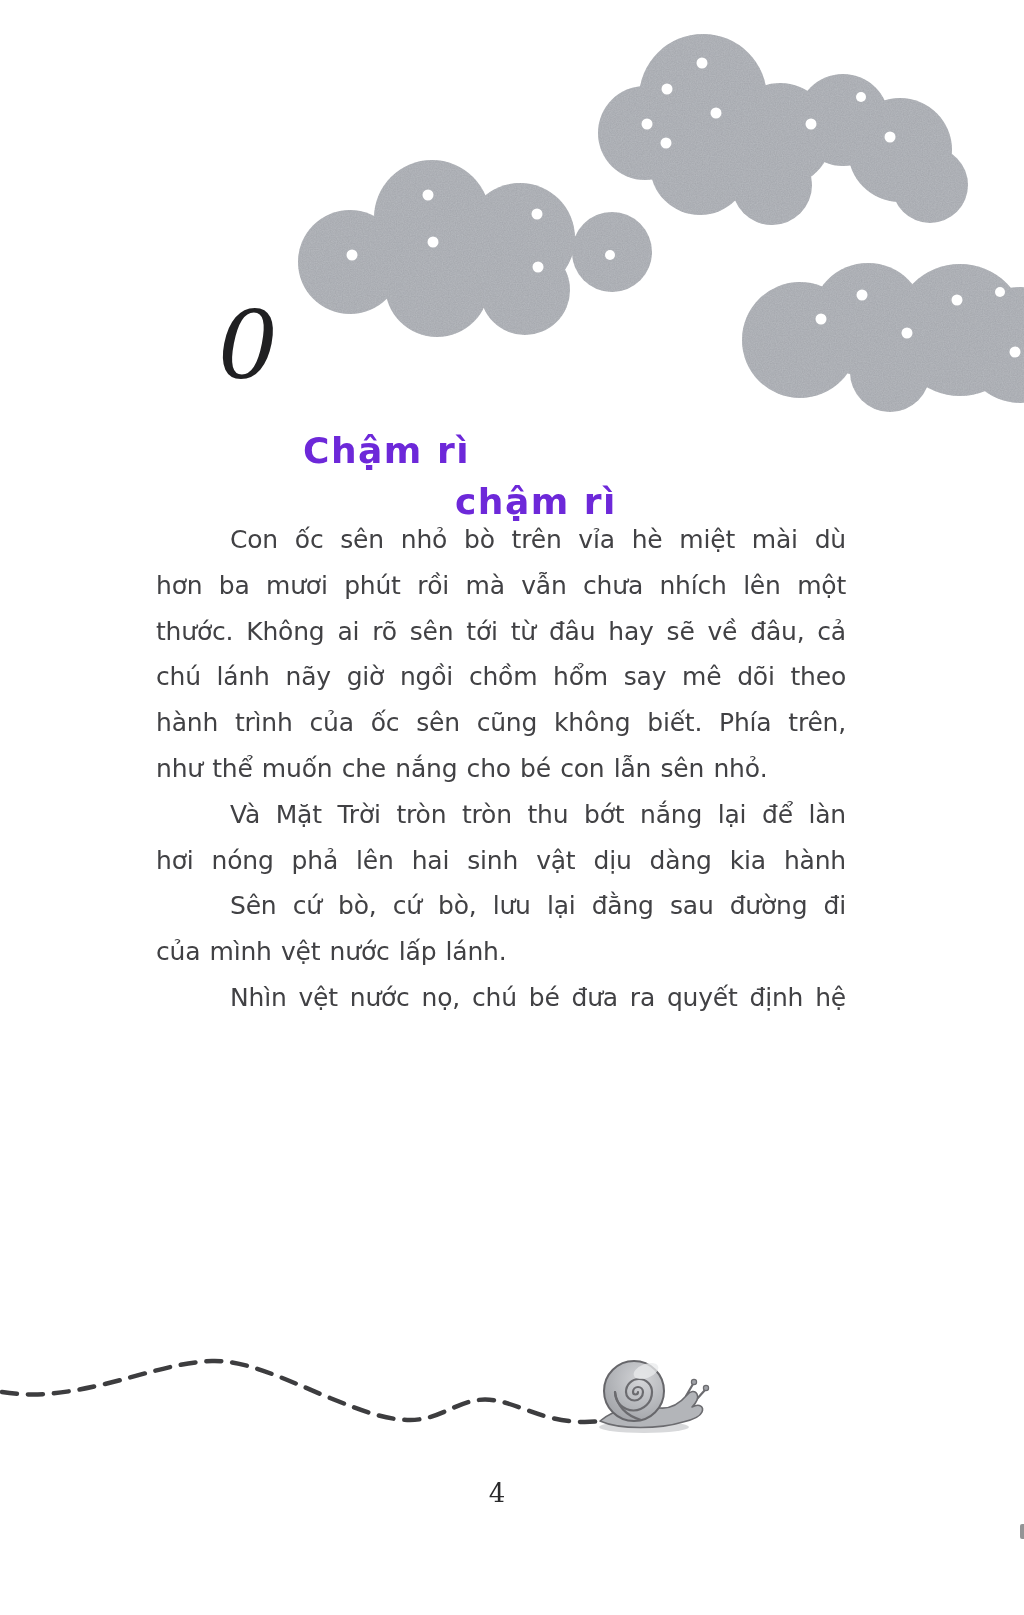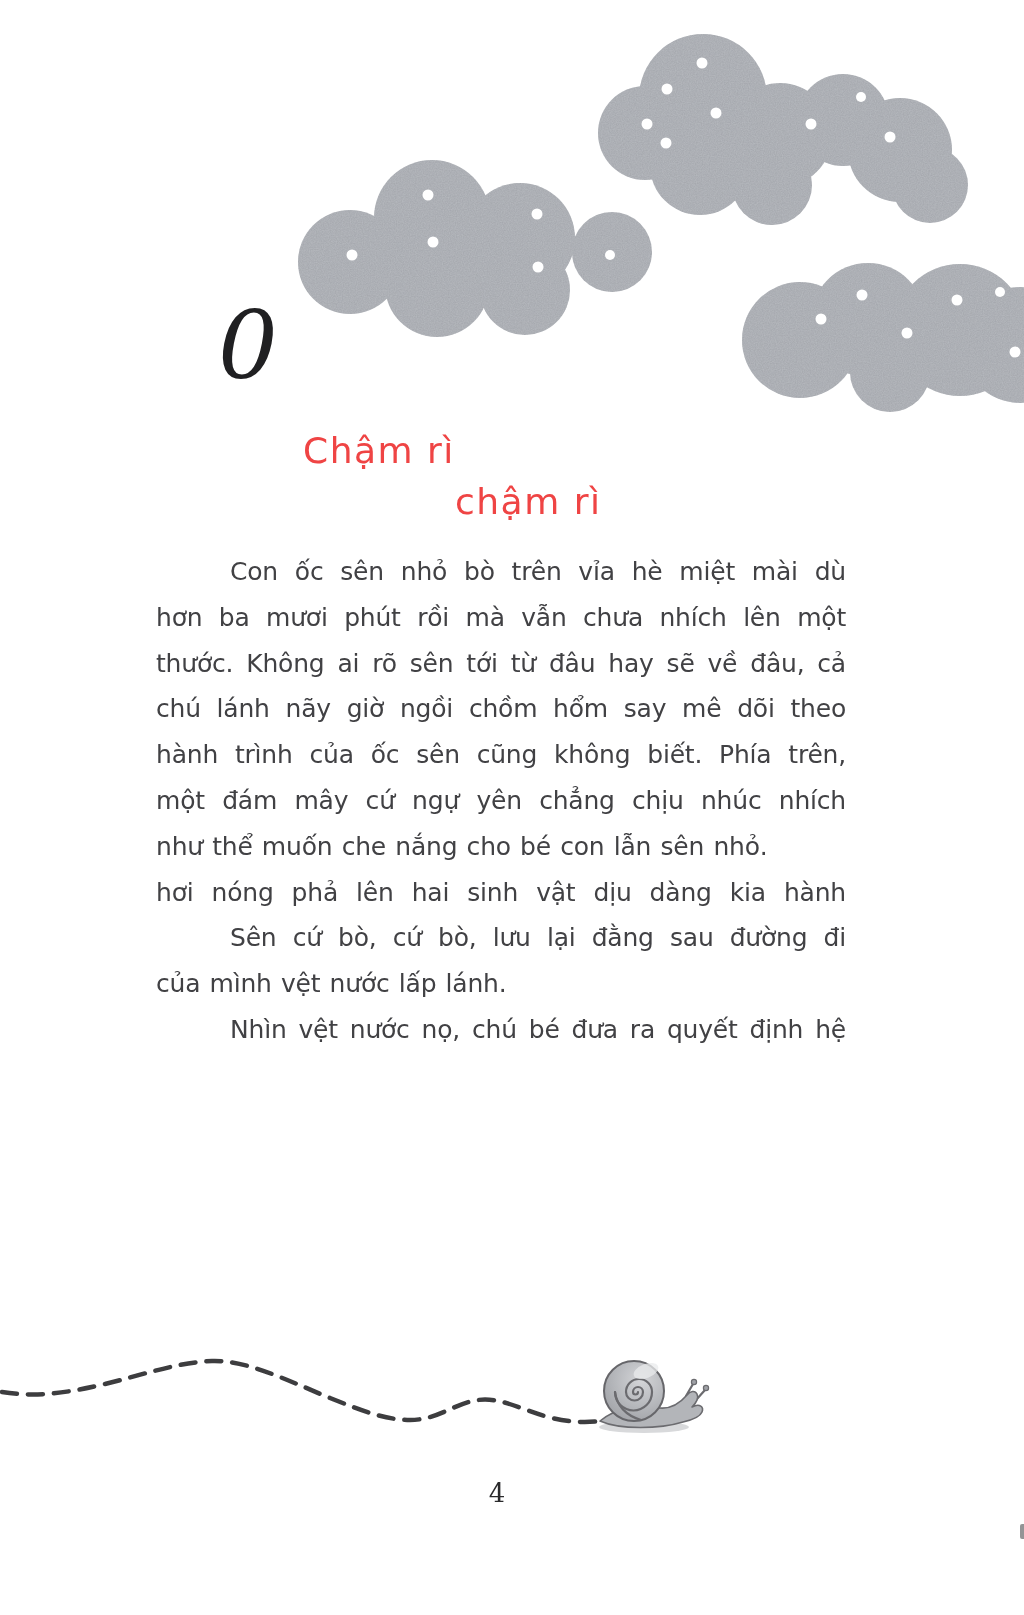--- a/index.html
+++ b/index.html
@@ -23,30 +23,30 @@
     font-family: "DejaVu Serif", serif;
     font-style: italic;
     font-size: 94px;
     line-height: 100px;
     color: #202022;
   }
   .title-line {
     position: absolute;
     font-size: 36px;
     letter-spacing: 1.5px;
-    color: #ef4444;
+    color: #6d28d9;
     white-space: nowrap;
+    font-weight: bold;
   }
   .title-1 { left: 303px; top: 430px; }
   .title-2 { left: 455px; top: 481px; }
   .text-block {
     position: absolute;
     left: 156px; top: 517px;
     width: 690px;
-    margin-top: 32px;
   }
   .ln {
     height: 45.8px;
     line-height: 45.8px;
     font-size: 25px;
     letter-spacing: -0.2px;
     word-spacing: 1.5px;
     white-space: nowrap;
     color: #414144;
   }
@@ -199,24 +199,24 @@
   <div class="title-line title-1">Chậm rì</div>
   <div class="title-line title-2">chậm rì</div>
 
   <div class="text-block">
 
     <div class="ln jl ind">Con ốc sên nhỏ bò trên vỉa hè miệt mài dù</div>
     <div class="ln jl">hơn ba mươi phút rồi mà vẫn chưa nhích lên một</div>
     <div class="ln jl">thước. Không ai rõ sên tới từ đâu hay sẽ về đâu, cả</div>
     <div class="ln jl">chú lánh nãy giờ ngồi chồm hổm say mê dõi theo</div>
     <div class="ln jl">hành trình của ốc sên cũng không biết. Phía trên,</div>
-    <div class="ln jl">một đám mây cứ ngự yên chẳng chịu nhúc nhích</div>
     <div class="ln">như thể muốn che nắng cho bé con lẫn sên nhỏ.</div>
 
 
+    <div class="ln jl ind">Và Mặt Trời tròn tròn thu bớt nắng lại để làn</div>
     <div class="ln jl">hơi nóng phả lên hai sinh vật dịu dàng kia hành</div>
 
     <div class="ln jl ind">Sên cứ bò, cứ bò, lưu lại đằng sau đường đi</div>
     <div class="ln">của mình vệt nước lấp lánh.</div>
 
     <div class="ln jl ind">Nhìn vệt nước nọ, chú bé đưa ra quyết định hệ</div>
   </div>
 
   <div class="page-number">4</div>
 

